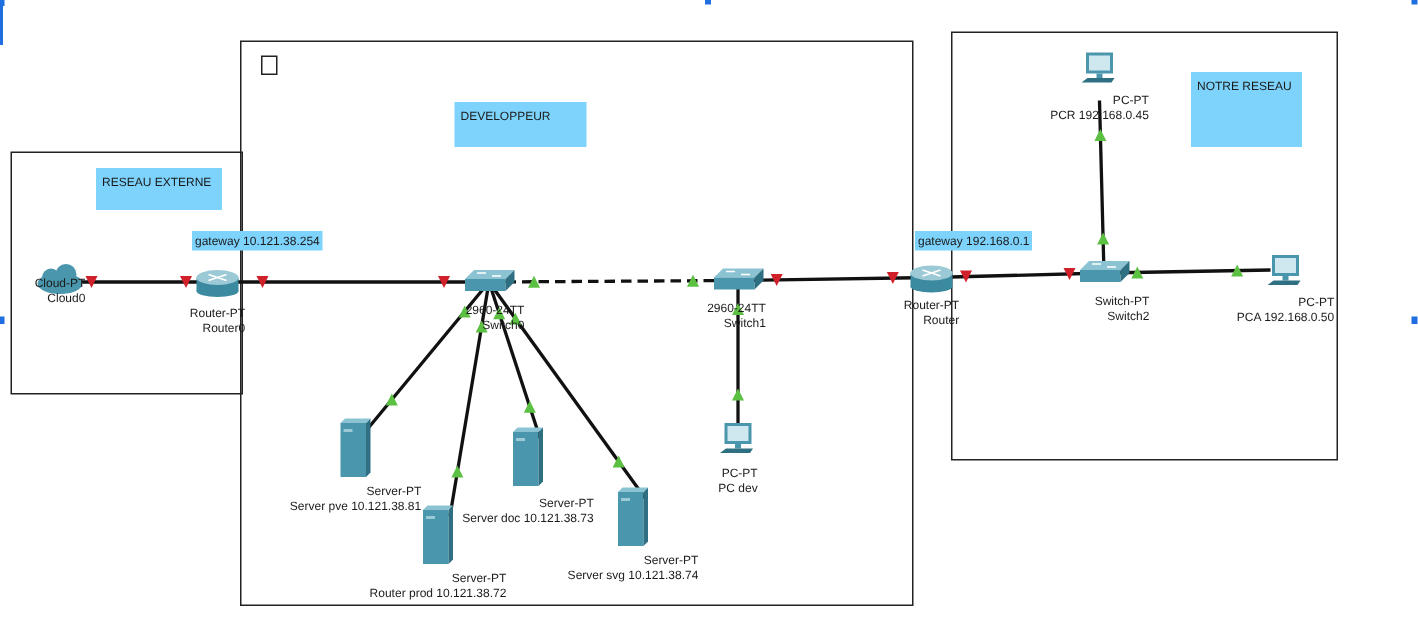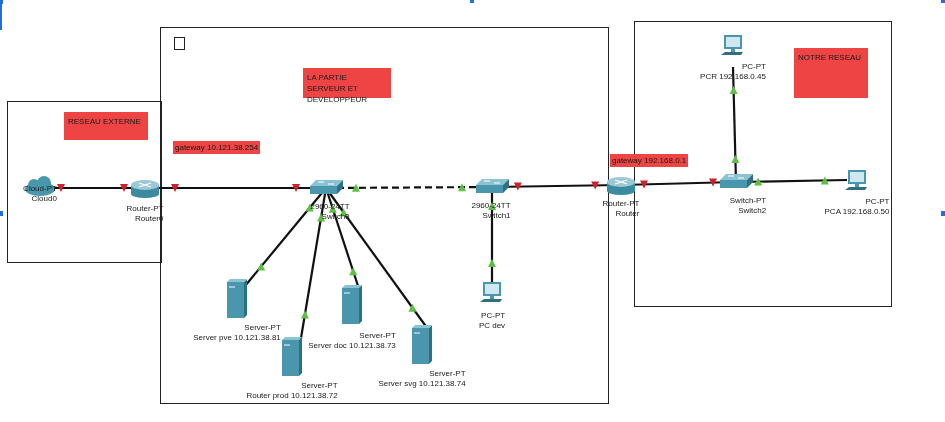--- a/index.html
+++ b/index.html
@@ -2,21 +2,21 @@
 <html><head>
 <meta charset="utf-8">
 <style>
   html, body { margin: 0; padding: 0; background: #ffffff; }
   body { width: 945px; height: 422px; position: relative; overflow: hidden;
          font-family: "Liberation Sans", sans-serif; font-size: 8px; color: #111; }
   #canvas { position: absolute; left: 0; top: 0; }
   .lbl { position: absolute; font-size: 8px; line-height: 10px; text-align: right;
          white-space: nowrap; color: #1a1a1a; transform: translateX(-50%);
          font-family: "Liberation Sans", sans-serif; }
-  .note { position: absolute; background: #ef4444; font-size: 8px; line-height: 11px;
+  .note { position: absolute; background: #7dd3fc; font-size: 8px; line-height: 11px;
           padding: 4px 4px; color: #1a1a1a; box-sizing: border-box; }
   .sel { position: absolute; background: #1f6fe0; }
 </style>
 </head>
 <body>
 
 <svg id="canvas" width="945" height="422">
 
   <rect x="7.5" y="101.5" width="154" height="161" fill="none" stroke="#222" stroke-width="1"></rect>
   <rect x="160.5" y="27.5" width="448" height="376" fill="none" stroke="#222" stroke-width="1"></rect>
@@ -174,28 +174,27 @@
 <div class="sel" style="left:470px;top:0;width:4px;height:3px;"></div>
 <div class="sel" style="left:941px;top:0;width:4px;height:3px;"></div>
 <div class="sel" style="left:0;top:0;width:2px;height:30px;"></div>
 <div class="sel" style="left:0;top:211px;width:3px;height:5px;"></div>
 <div class="sel" style="left:941px;top:211px;width:4px;height:5px;"></div>
 
 <div class="note" style="left:38px;top:112px;width:84px;height:28px;margin-left:26px;">
   <span>RESEAU EXTERNE</span>
 </div>
 <div class="note" style="left:303px;top:68px;width:88px;height:30px;">
-  <div>LA PARTIE SERVEUR ET</div>
   <div>DEVELOPPEUR</div>
 </div>
 <div class="note" style="left:794px;top:48px;width:74px;height:50px;">
   <span>NOTRE RESEAU</span>
 </div>
 
-<div class="note" style="left:128px;top:141px;padding:1px 2px;margin-left:45px;">
+<div class="note" style="left:128px;top:154px;padding:1px 2px;">
   <span>gateway 10.121.38.254</span>
 </div>
 <div class="note" style="left:610px;top:154px;padding:1px 2px;">
   <span>gateway 192.168.0.1</span>
 </div>
 
 <div class="lbl" style="left:40px;top:184px;">
   <div>Cloud-PT</div>
   <div>Cloud0</div>
 </div>

